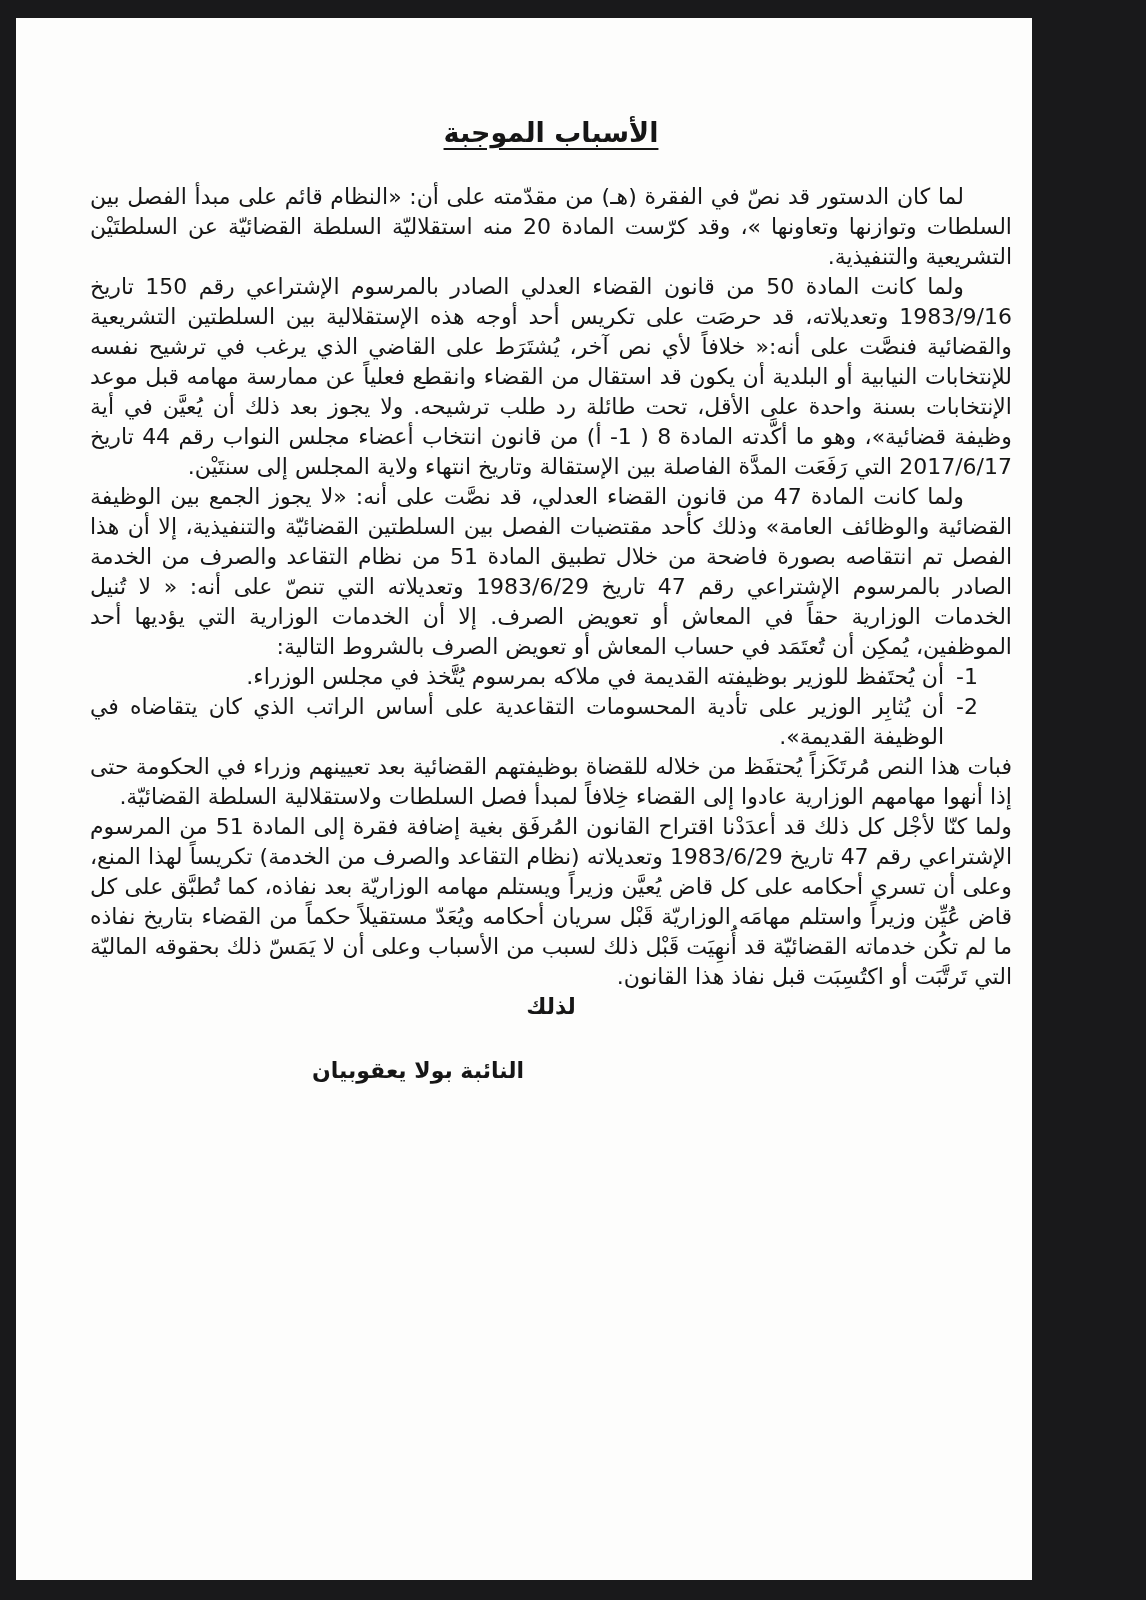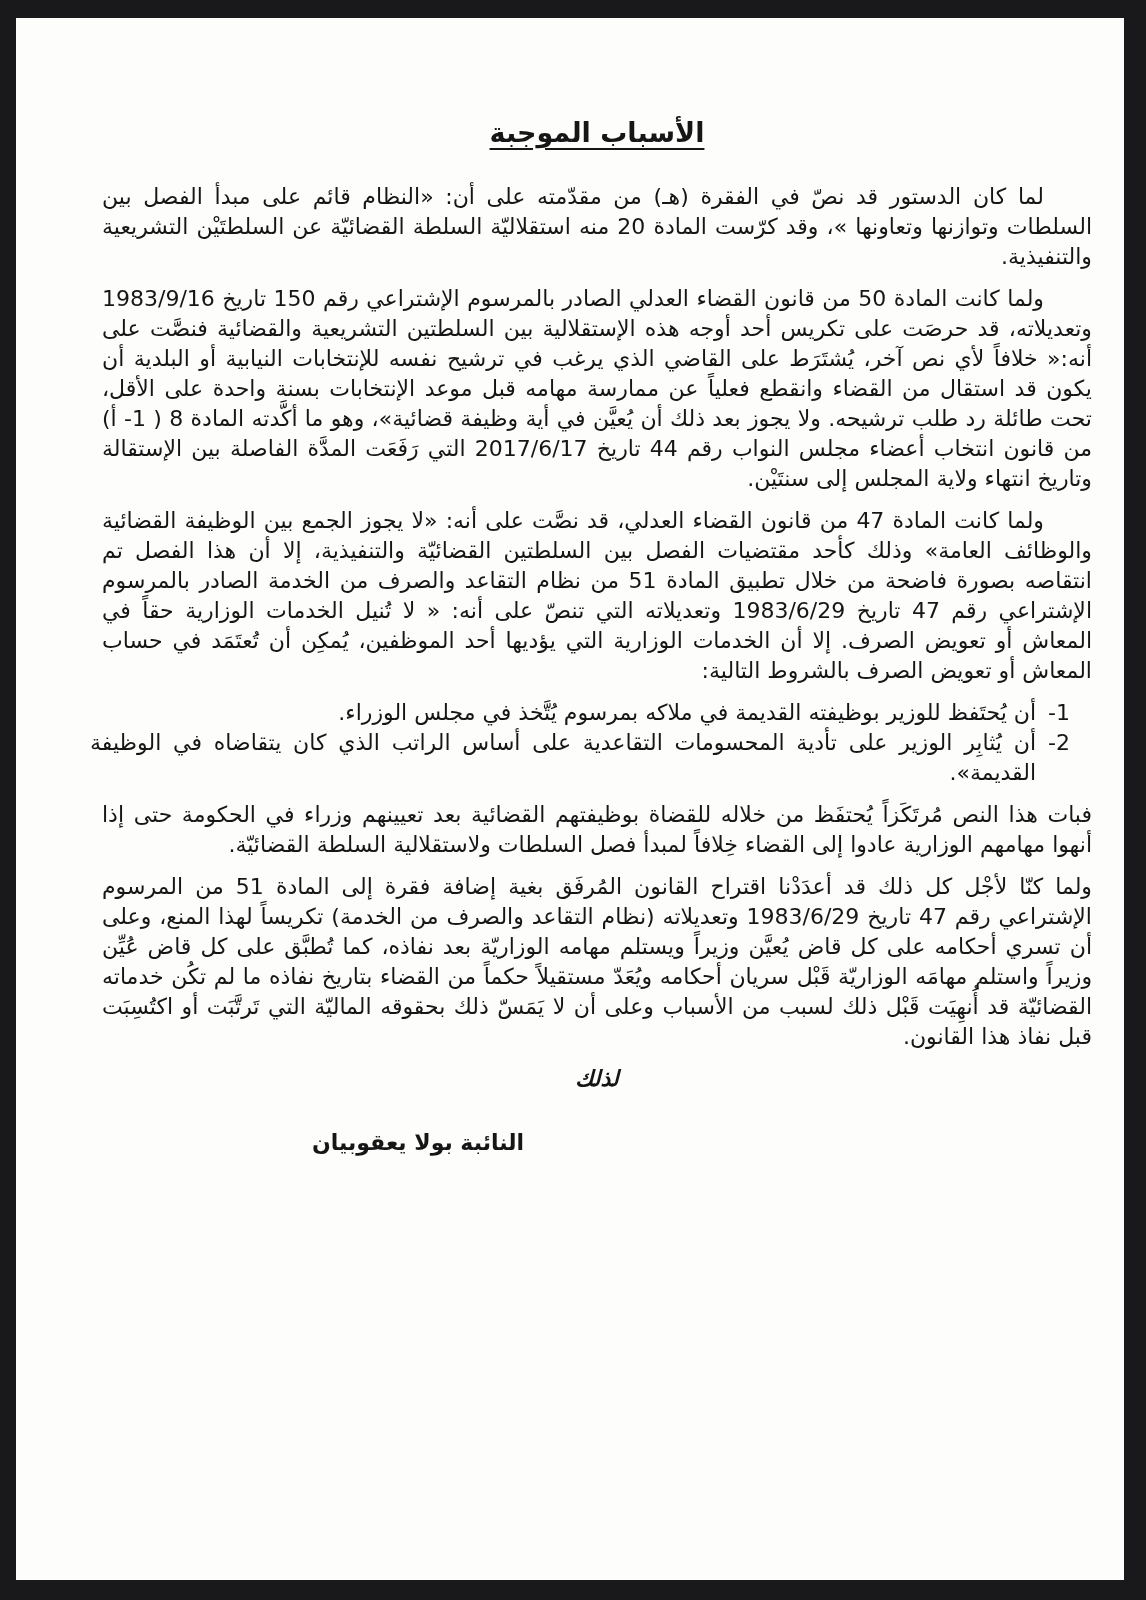--- a/index.html
+++ b/index.html
@@ -11,21 +11,21 @@
     height: 1600px;
     position: relative;
     background: #19191b;
     font-family: "DejaVu Sans", sans-serif;
     overflow: hidden;
   }
   .page {
     position: absolute;
     left: 16px;
     top: 18px;
-    width: 1108px;
+    width: 1016px;
     height: 1562px;
     background: #fdfdfc;
   }
   .content {
     position: absolute;
     top: 98px;
     right: 20px;
     left: 74px;
     direction: rtl;
     text-align: justify;
@@ -37,21 +37,21 @@
     font-size: 27px;
     font-weight: bold;
     line-height: 34px;
     text-align: center;
     text-decoration: underline;
     text-decoration-thickness: 2px;
     text-underline-offset: 6px;
     margin: 0 0 32px 0;
   }
   .para {
-    margin: 12px;
+    margin: 0;
   }
   .indent {
     text-indent: 48px;
   }
   .bold-run {
     font-weight: normal;
   }
   .cond-list {
     padding-right: 34px;
   }
@@ -63,21 +63,20 @@
   .cond-marker {
     flex: 0 0 auto;
   }
   .cond-text {
     flex: 1 1 auto;
   }
   .center-bold {
     margin: 0;
     text-align: center;
     font-weight: bold;
-    font-style: italic;
   }
   .signature {
     margin-top: 34px;
     font-weight: bold;
     text-align: left;
     padding-left: 222px;
     direction: rtl;
   }
 </style>
 </head>

